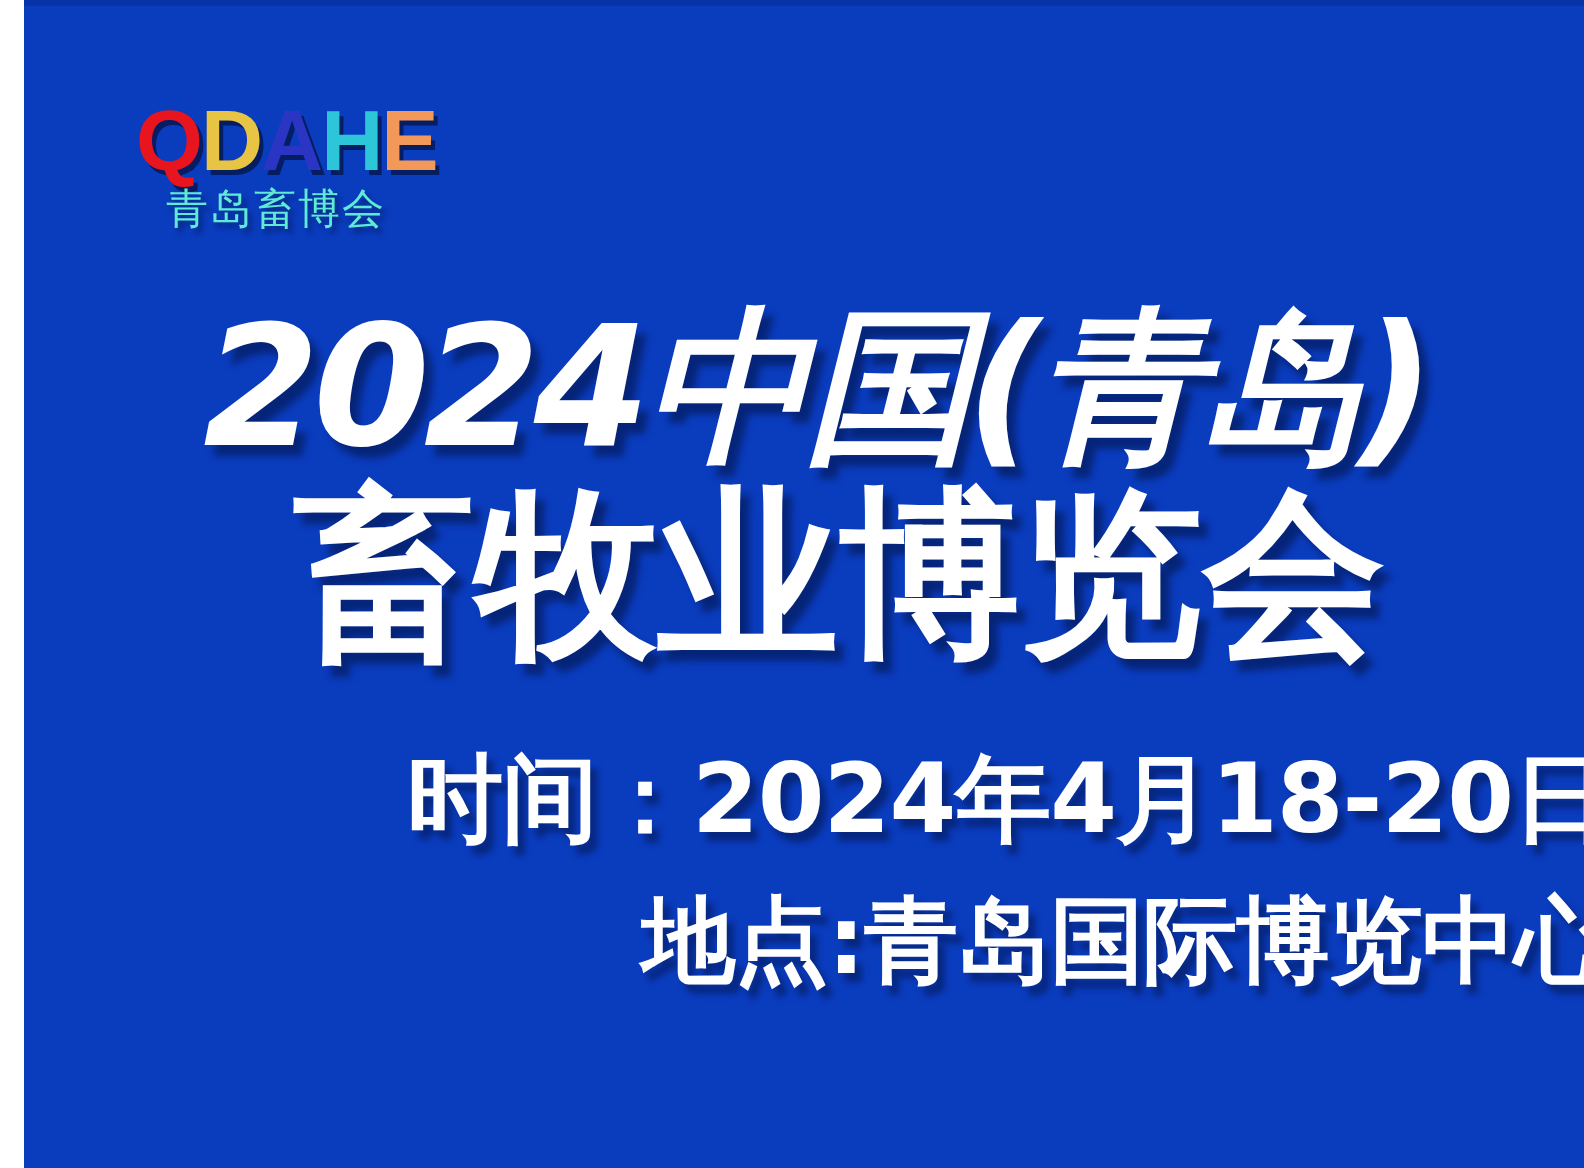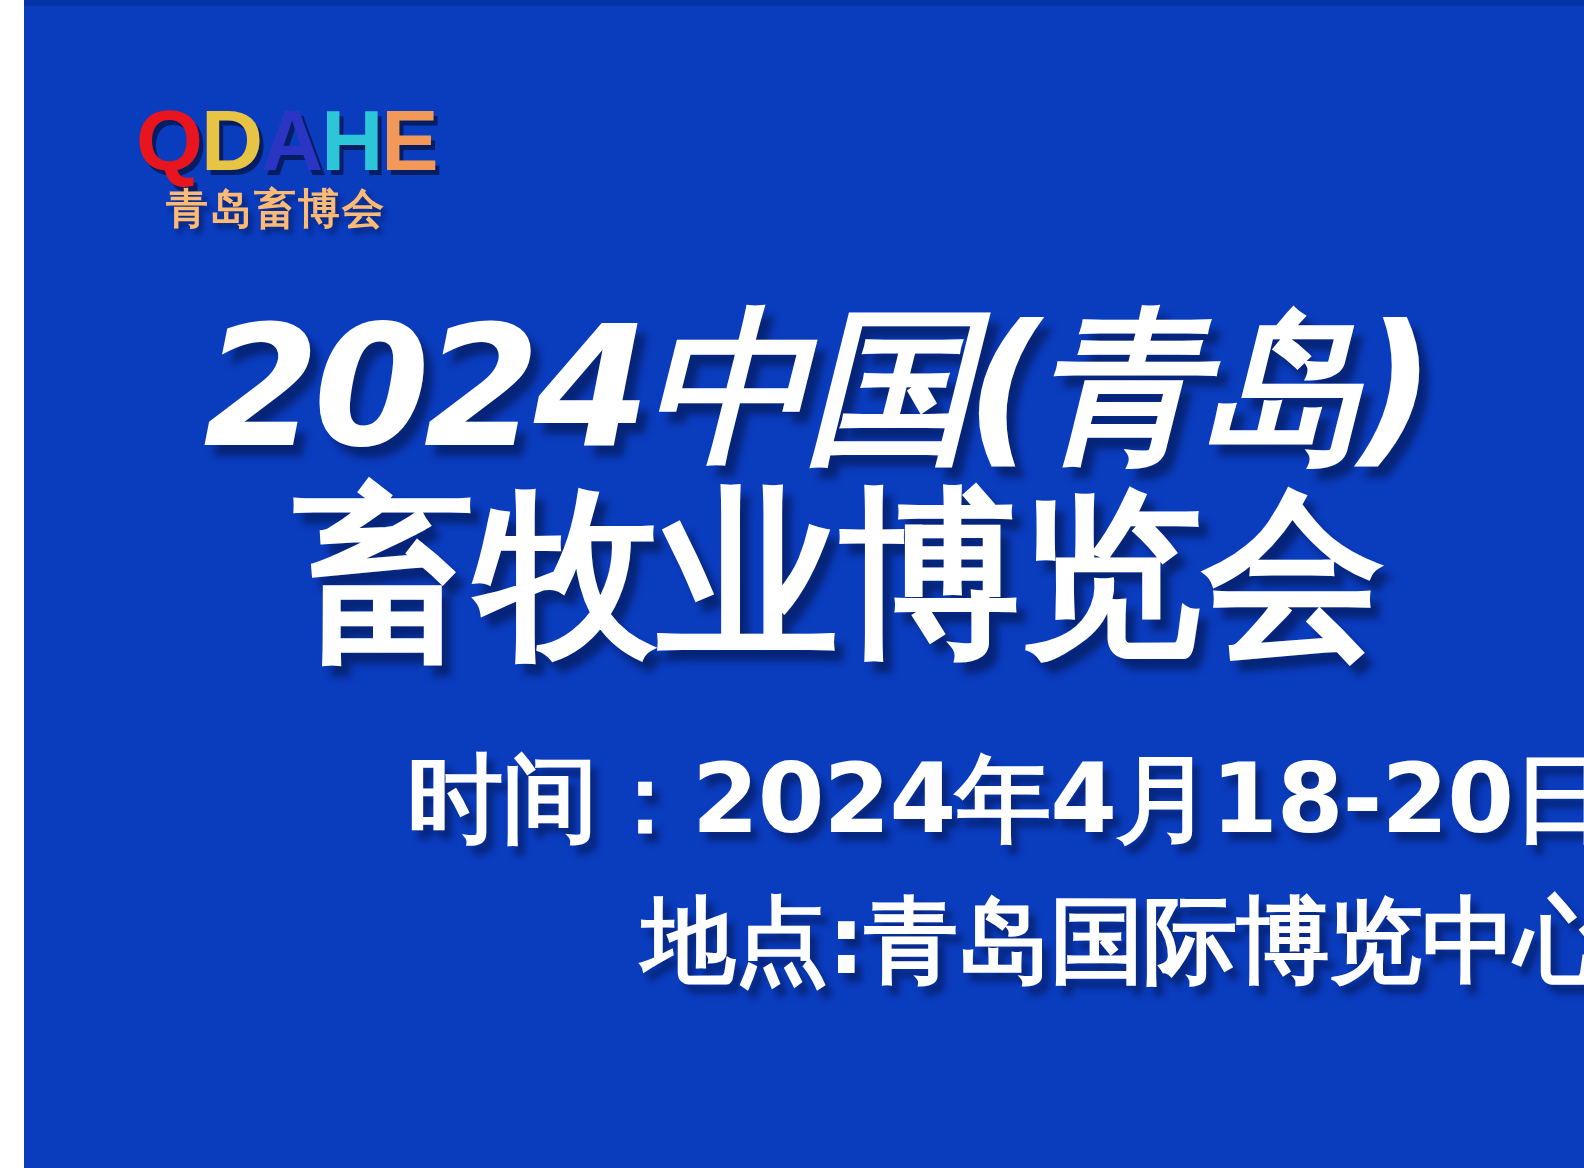--- a/index.html
+++ b/index.html
@@ -56,25 +56,25 @@
   }
   .ltr-q { color: #e8151e; }
   .ltr-d { color: #e8c444; }
   .ltr-a { color: #2a35c4; }
   .ltr-h { color: #2dc6d8; }
   .ltr-e { color: #f2995a; }
 
   #logo-subtitle {
     margin: 6px 0 0 30px;
     font-family: "DejaVu Sans", "Liberation Sans", sans-serif;
-    font-weight: bold;
+    font-weight: normal;
     font-size: 42px;
     line-height: 1;
     letter-spacing: 2px;
-    color: #fdba74;
+    color: #5eead4;
     white-space: nowrap;
     text-shadow: 4px 5px 5px rgba(4, 20, 70, 0.55);
   }
 
   
   #headline {
     position: absolute;
     left: 0;
     top: 300px;
     width: 1584px;

